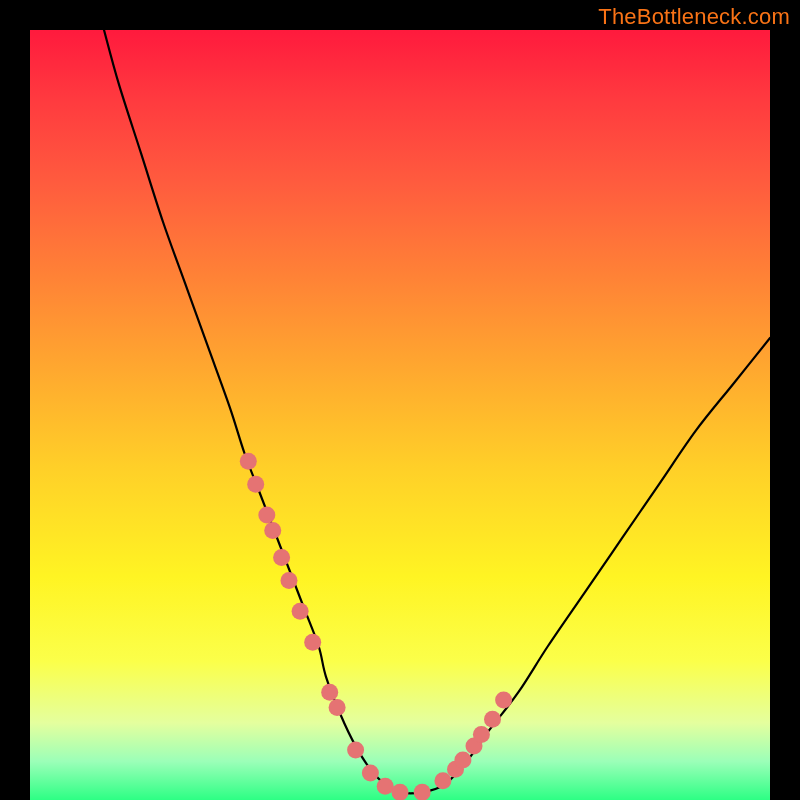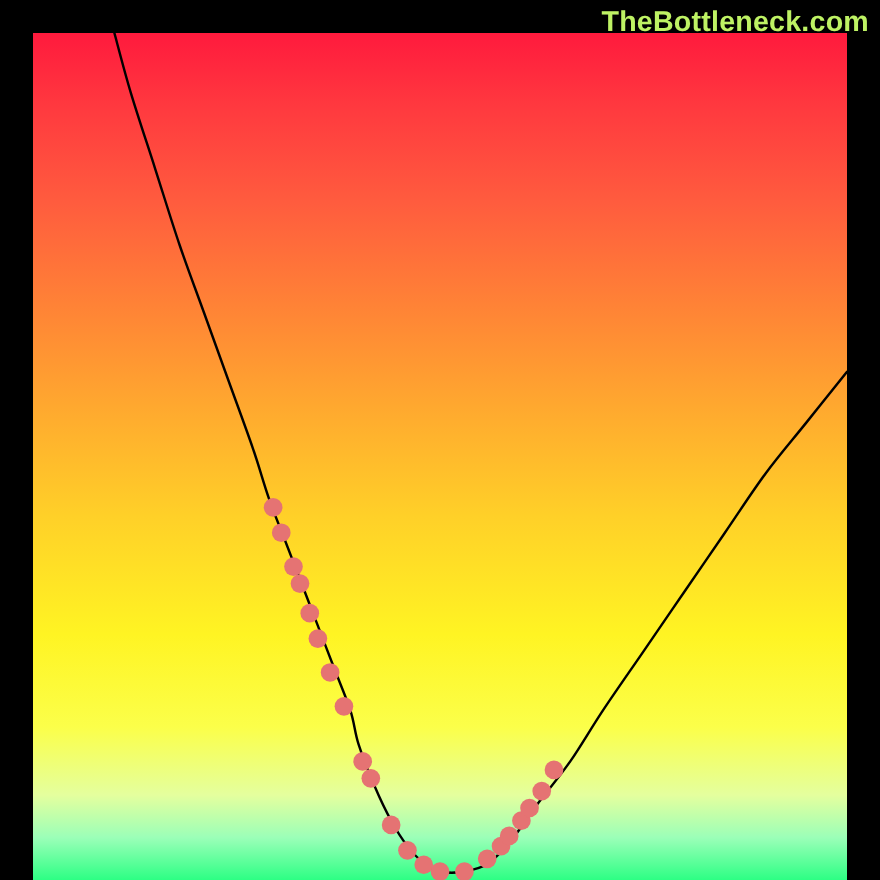--- a/index.html
+++ b/index.html
@@ -35,23 +35,23 @@
       #fff423 71%,
       #fbff4a 82%,
       #e4ff9e 90%,
       #9bffb8 95%,
       #2dff84 100%);
   }
   .watermark {
     position: absolute;
     top: 4px;
     right: 10px;
-    color: #bef264;
-    font-size: 26px;
-    font-weight: 700;
+    color: #f97316;
+    font-size: 22px;
+    font-weight: 400;
     letter-spacing: 0.2px;
     user-select: none;
   }
   svg.curve {
     position: absolute;
     top: 0;
     left: 0;
     width: 740px;
     height: 770px;
   }

